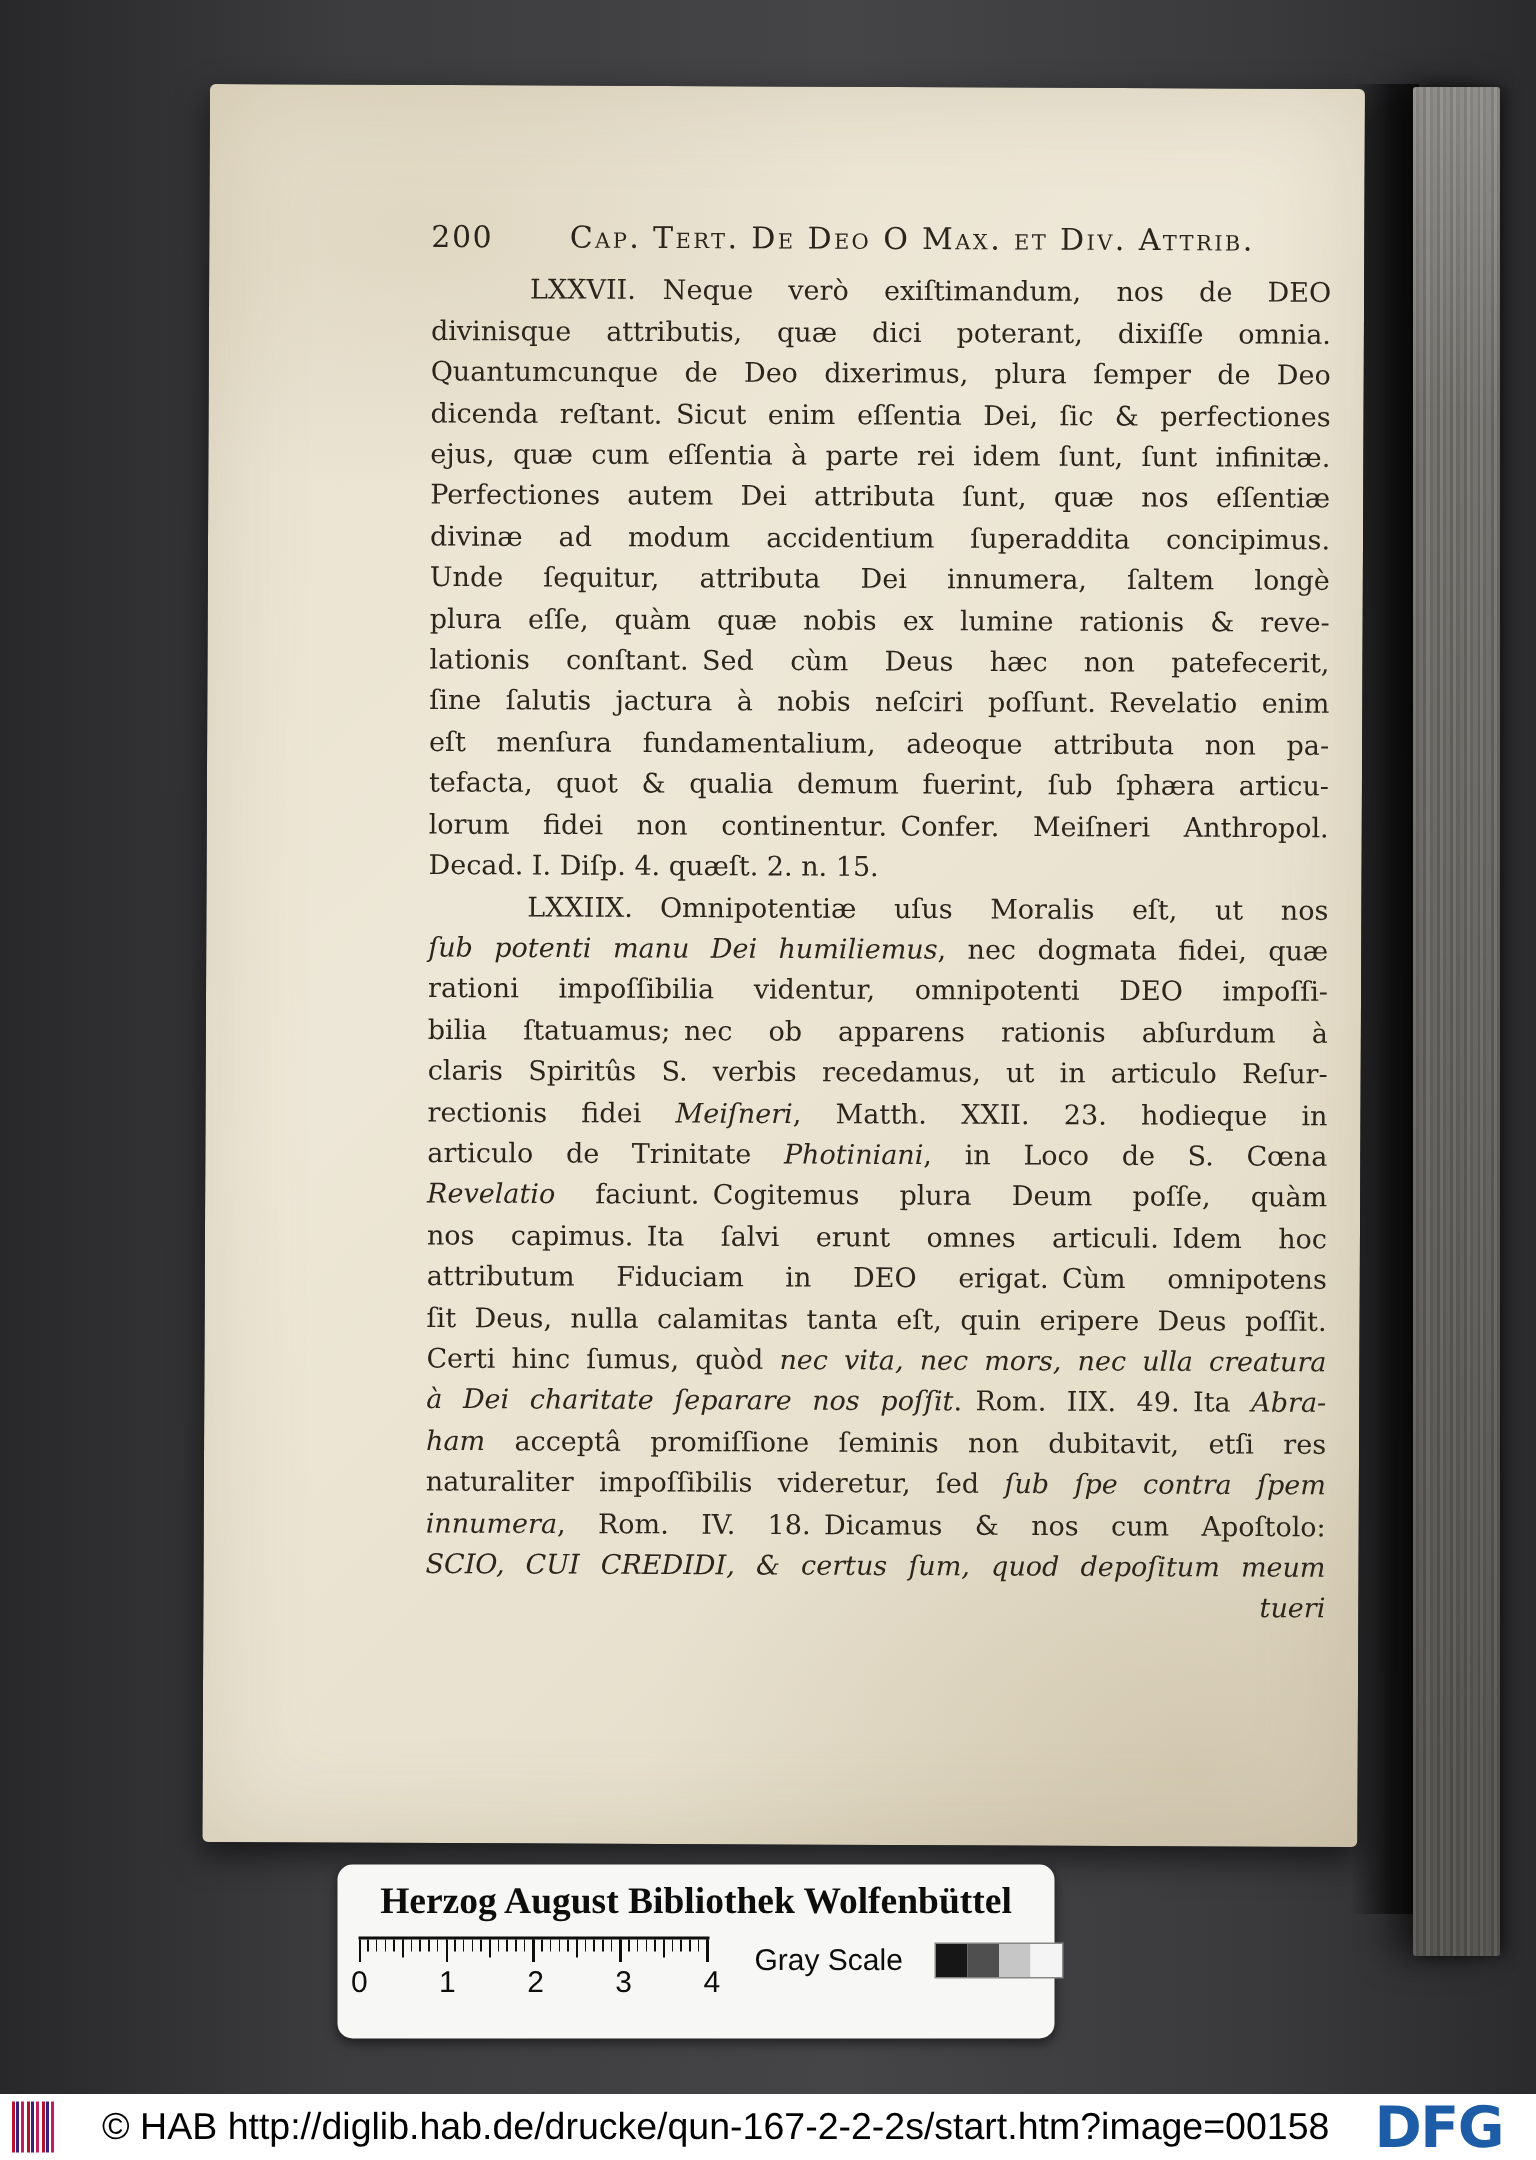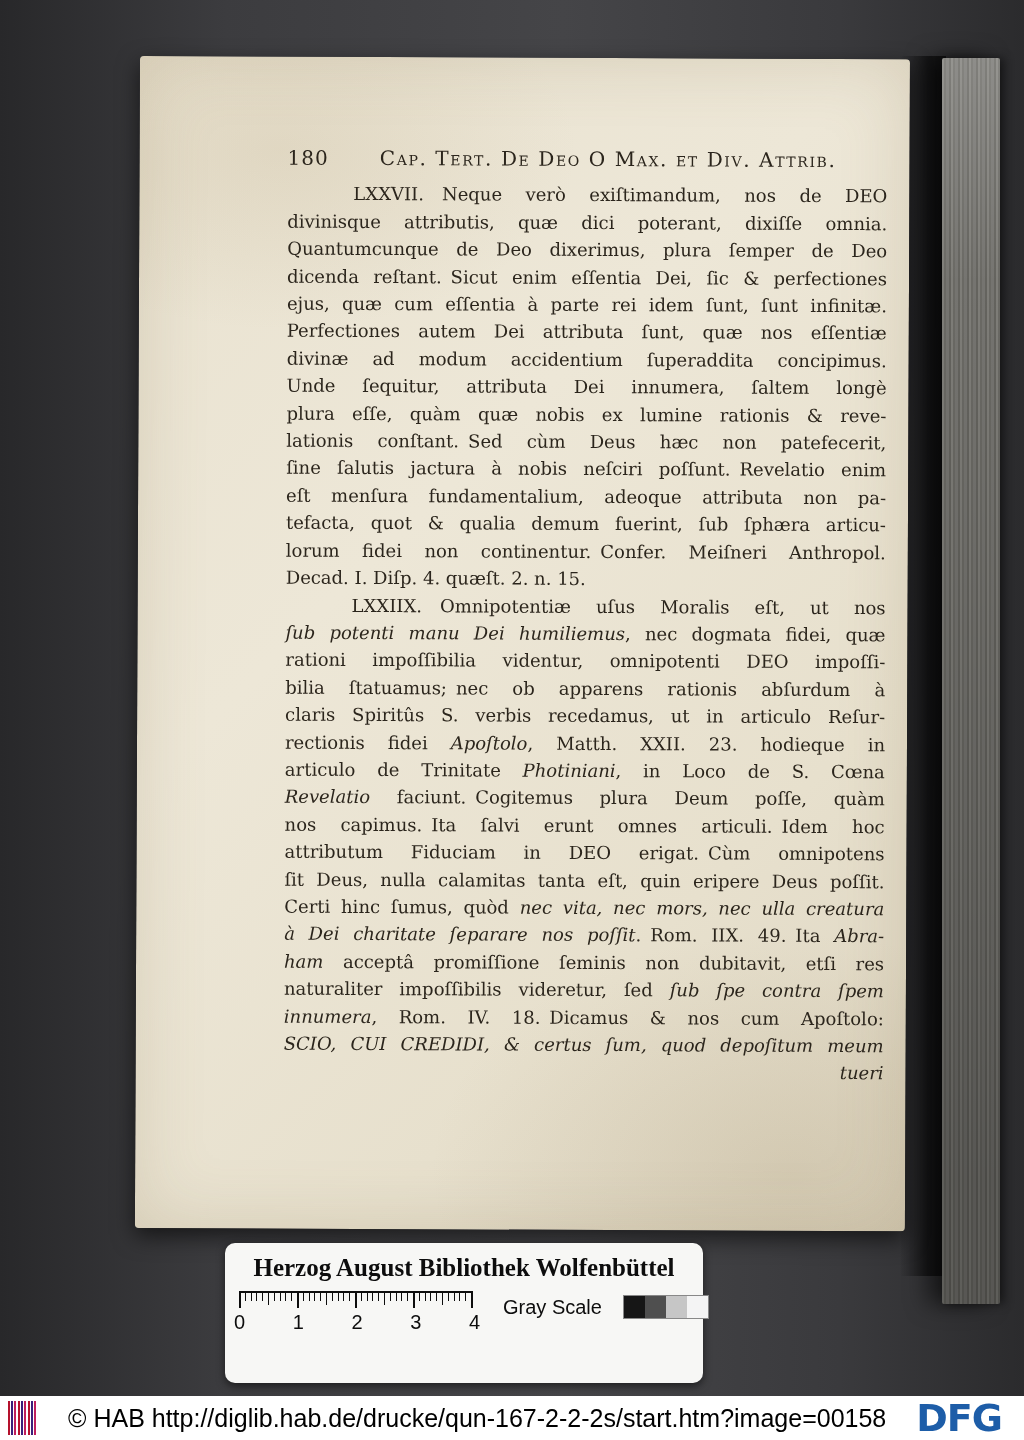--- a/index.html
+++ b/index.html
@@ -64,21 +64,21 @@
     text-align-last: justify;
     min-height: 27.4px;
   }
   .text-line.indent { padding-left: 66px; }
   .text-line.align-left  { text-align-last: left; }
   .text-line.align-right { text-align-last: right; }
   .it { font-style: italic; }
 
   
   .ruler-card {
-    position: absolute; left: 225px; top: 1243px; width: 478px; height: 140px;
+    position: absolute; left: 225px; top: 1243px; width: 478px; height: 116px;
     background: #f7f7f5;
     border-radius: 10px;
     box-shadow: 0 3px 8px rgba(0,0,0,0.55);
     color: #0d0d0d;
   }
   .ruler-title {
     margin-top: 11px; text-align: center;
     font-family: "Liberation Serif", serif;
     font-weight: bold; font-size: 25px;
   }
@@ -140,21 +140,21 @@
 <body>
 
 <div class="canvas">
 
   <div class="gutter-shadow"></div>
   <div class="book-edge"></div>
 
   <div class="book-page">
     <div class="page-text">
       <div class="page-header">
-        <span class="page-number">180</span>
+        <span class="page-number">200</span>
         <span class="running-title">Cap. Tert. De Deo O Max. et Div. Attrib.</span>
       </div>
       <div class="paragraphs">
           <div class="paragraph">
             <div class="text-line indent"><span>LXXVII.  Neque verò exiſtimandum, nos de DEO</span></div>
             <div class="text-line"><span>divinisque attributis, quæ dici poterant, dixiſſe omnia.</span></div>
             <div class="text-line"><span>Quantumcunque de Deo dixerimus, plura ſemper de Deo</span></div>
             <div class="text-line"><span>dicenda reſtant. Sicut enim eſſentia Dei, ſic &amp; perfectiones</span></div>
             <div class="text-line"><span>ejus, quæ cum eſſentia à parte rei idem ſunt, ſunt infinitæ.</span></div>
             <div class="text-line"><span>Perfectiones autem Dei attributa ſunt, quæ nos eſſentiæ</span></div>
@@ -167,21 +167,21 @@
             <div class="text-line"><span>tefacta, quot &amp; qualia demum fuerint, ſub ſphæra articu-</span></div>
             <div class="text-line"><span>lorum fidei non continentur. Confer. Meiſneri Anthropol.</span></div>
             <div class="text-line align-left"><span>Decad. I. Diſp. 4. quæſt. 2. n. 15.</span></div>
           </div>
           <div class="paragraph">
             <div class="text-line indent"><span>LXXIIX.  Omnipotentiæ uſus Moralis eſt, ut nos</span></div>
             <div class="text-line"><span class="it">ſub potenti manu Dei humiliemus</span><span>, nec dogmata fidei, quæ</span></div>
             <div class="text-line"><span>rationi impoſſibilia videntur, omnipotenti DEO impoſſi-</span></div>
             <div class="text-line"><span>bilia ſtatuamus; nec ob apparens rationis abſurdum à</span></div>
             <div class="text-line"><span>claris Spiritûs S. verbis recedamus, ut in articulo Reſur-</span></div>
-            <div class="text-line"><span>rectionis fidei </span><span class="it">Apoſtolo</span><span>, Matth. XXII. 23. hodieque in</span></div>
+            <div class="text-line"><span>rectionis fidei </span><span class="it">Meiſneri</span><span>, Matth. XXII. 23. hodieque in</span></div>
             <div class="text-line"><span>articulo de Trinitate </span><span class="it">Photiniani</span><span>, in Loco de S. Cœna</span></div>
             <div class="text-line"><span class="it">Revelatio</span><span> faciunt. Cogitemus plura Deum poſſe, quàm</span></div>
             <div class="text-line"><span>nos capimus. Ita ſalvi erunt omnes articuli. Idem hoc</span></div>
             <div class="text-line"><span>attributum Fiduciam in DEO erigat. Cùm omnipotens</span></div>
             <div class="text-line"><span>ſit Deus, nulla calamitas tanta eſt, quin eripere Deus poſſit.</span></div>
             <div class="text-line"><span>Certi hinc ſumus, quòd </span><span class="it">nec vita, nec mors, nec ulla creatura</span></div>
             <div class="text-line"><span class="it">à Dei charitate ſeparare nos poſſit</span><span>. Rom. IIX. 49. Ita </span><span class="it">Abra-</span></div>
             <div class="text-line"><span class="it">ham</span><span> acceptâ promiſſione ſeminis non dubitavit, etſi res</span></div>
             <div class="text-line"><span>naturaliter impoſſibilis videretur, ſed </span><span class="it">ſub ſpe contra ſpem</span></div>
             <div class="text-line"><span class="it">innumera</span><span>, Rom. IV. 18. Dicamus &amp; nos cum Apoſtolo:</span></div>

